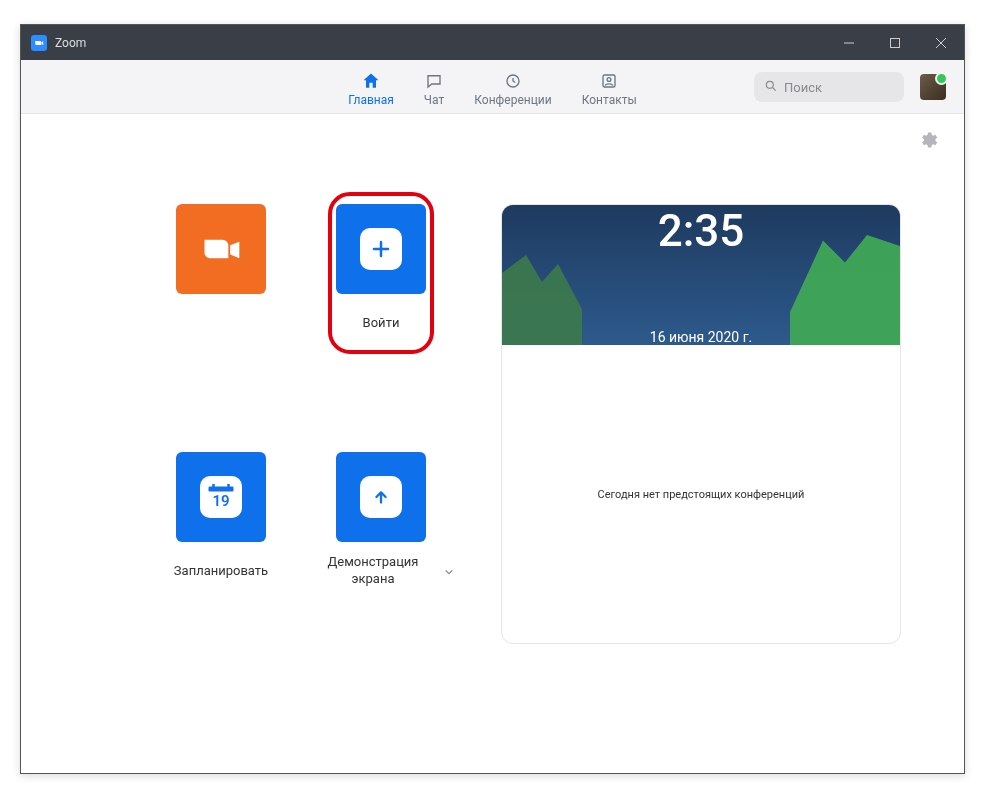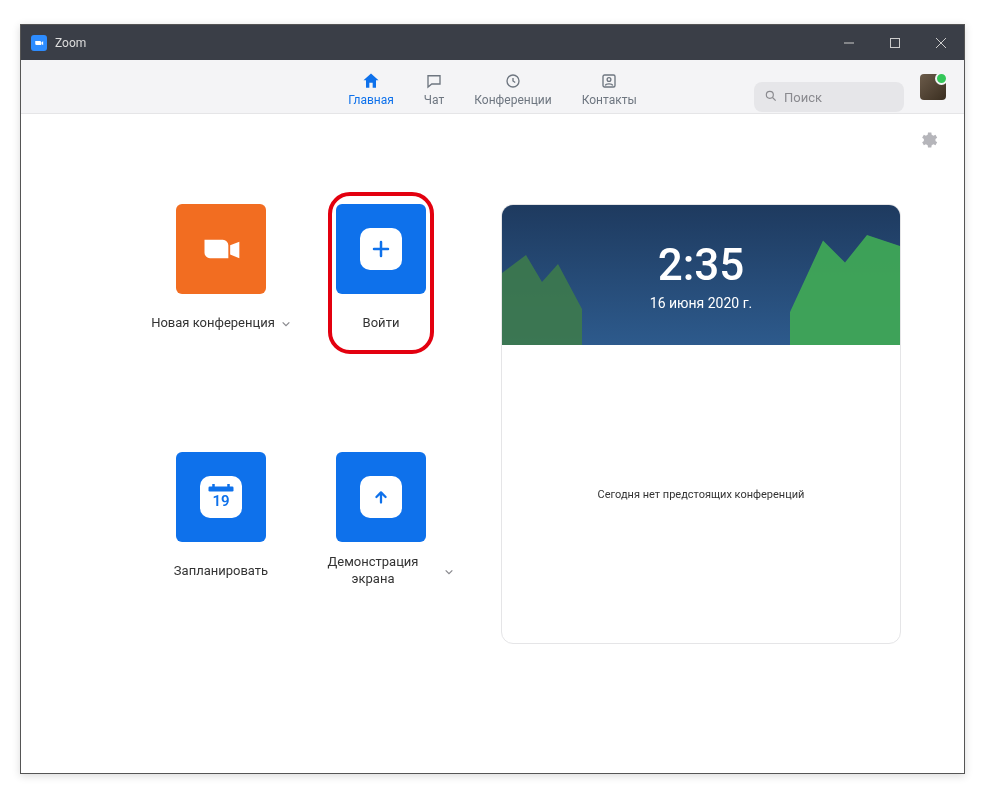--- a/index.html
+++ b/index.html
@@ -12,42 +12,42 @@
   .titlebar-title { font-size: 12px; color: #ddd; }
   .win-controls { display: flex; }
   .win-btn { width: 46px; height: 30px; display: flex; align-items: center; justify-content: center; color: #ccc; }
   .win-btn svg { width: 10px; height: 10px; }
 
   .toolbar { height: 54px; background: #f4f4f6; border-bottom: 1px solid #e5e5e7; display: flex; align-items: center; justify-content: center; position: relative; }
   .nav { display: flex; gap: 30px; }
   .nav-item { display: flex; flex-direction: column; align-items: center; gap: 2px; color: #6e7680; font-size: 12px; cursor: pointer; padding-top: 4px; }
   .nav-item.active { color: #0e71eb; }
   .nav-item .nav-icon { width: 20px; height: 20px; display: flex; align-items: center; justify-content: center; }
-  .search-wrap { position: absolute; right: 60px; top: 22px; width: 150px; height: 30px; background: #e6e6e9; border-radius: 8px; display: flex; align-items: center; padding: 0 10px; gap: 6px; }
+  .search-wrap { position: absolute; right: 60px; top: 12px; width: 150px; height: 30px; background: #e6e6e9; border-radius: 8px; display: flex; align-items: center; padding: 0 10px; gap: 6px; }
   .search-wrap input { border: none; background: transparent; outline: none; font-size: 13px; color: #555; width: 100%; }
   .search-wrap input::placeholder { color: #8a8a8f; }
   .avatar { position: absolute; right: 18px; top: 14px; width: 26px; height: 26px; border-radius: 4px; background: linear-gradient(135deg,#6b5b4a,#3a2e20); }
   .avatar::after { content:''; position:absolute; top:-2px; right:-2px; width:9px; height:9px; background:#34c759; border:2px solid #f4f4f6; border-radius:50%; }
 
   .content { flex: 1; background: #fff; position: relative; }
   .gear { position: absolute; top: 16px; right: 26px; color: #98989d; cursor: pointer; }
   .main-row { display: flex; padding: 90px 48px 0 120px; gap: 40px; }
   .actions-grid { display: grid; grid-template-columns: 160px 160px; grid-auto-rows: auto; gap: 56px 0px; }
   .action-cell { display: flex; flex-direction: column; align-items: center; }
   .action-btn { width: 90px; height: 90px; border-radius: 6px; display: flex; align-items: center; justify-content: center; cursor: pointer; }
   .action-btn.orange { background: #f26d21; }
   .action-btn.blue { background: #0e71eb; }
   .action-inner-square { width: 42px; height: 42px; background: #fff; border-radius: 10px; display: flex; align-items: center; justify-content: center; }
   .action-label-row { display: flex; align-items: center; gap: 6px; margin-top: 12px; min-height: 34px; }
   .action-label { font-size: 13px; color: #333; text-align: center; line-height: 1.3; max-width: 130px; }
   .chevron-sm { color: #8a8a8f; }
   .highlight { border: 4px solid #e3000f; border-radius: 22px; padding: 8px 4px 10px; margin: -12px -20px -14px; }
 
   .right-panel { flex: 1; max-width: 400px; border: 1px solid #e5e5e7; border-radius: 12px; overflow: hidden; display: flex; flex-direction: column; height: 440px; }
-  .panel-top { height: 140px; background: linear-gradient(180deg,#1e3a5f 0%, #2d5a8c 100%); position: relative; display: flex; flex-direction: column; align-items: center; justify-content: center; color: #fff; }
+  .panel-top { height: 140px; background: linear-gradient(180deg,#1e3a5f 0%, #2d5a8c 100%); position: relative; display: flex; flex-direction: column; align-items: center; justify-content: space-between; color: #fff; }
   .panel-top::before { content:''; position:absolute; left:0; bottom:0; width:80px; height:90px; background:#3d7a4d; clip-path: polygon(0 100%, 0 20%, 30% 0, 50% 30%, 70% 10%, 100% 60%, 100% 100%); opacity:.9; }
   .panel-top::after { content:''; position:absolute; right:0; bottom:0; width:110px; height:110px; background:#3fa656; clip-path: polygon(100% 100%, 100% 10%, 70% 0, 50% 25%, 30% 5%, 0 70%, 0 100%); opacity:.95; }
   .panel-time { font-size: 44px; font-weight: 500; z-index:1; }
   .panel-date { font-size: 14px; margin-top: 4px; z-index:1; }
   .panel-bottom { flex:1; display: flex; align-items: center; justify-content: center; }
   .no-meetings { font-size: 11px; color: #333; }
 </style>
 </head>
 <body>
 
@@ -139,28 +139,20 @@
 
     <div class="main-row">
       <div class="actions-grid">
 
         <div class="action-cell">
           <div class="action-btn orange">
             <svg viewBox="0 0 24 24" width="44" height="44" fill="#fff">
                 <path d="M3 7h10a3 3 0 013 3v7H6a3 3 0 01-3-3V7zm14 3l5-2v9l-5-2v-5z"></path>
               </svg>
           </div>
-          <div class="action-label-row">
-            <span class="action-label">Новая конференция</span>
-            <span class="chevron-sm">
-              <svg viewBox="0 0 12 12" width="10" height="10">
-                  <path d="M2 4l4 4 4-4" fill="none" stroke="#8a8a8f" stroke-width="1.5"></path>
-                </svg>
-            </span>
-          </div>
         </div>
 
         <div class="action-cell">
           <div class="highlight">
             <div class="action-btn blue">
               <div class="action-inner-square">
                 <svg viewBox="0 0 24 24" width="24" height="24">
                     <path d="M12 5v14M5 12h14" stroke="#0e71eb" stroke-width="2.5" stroke-linecap="round"></path>
                   </svg>
               </div>

